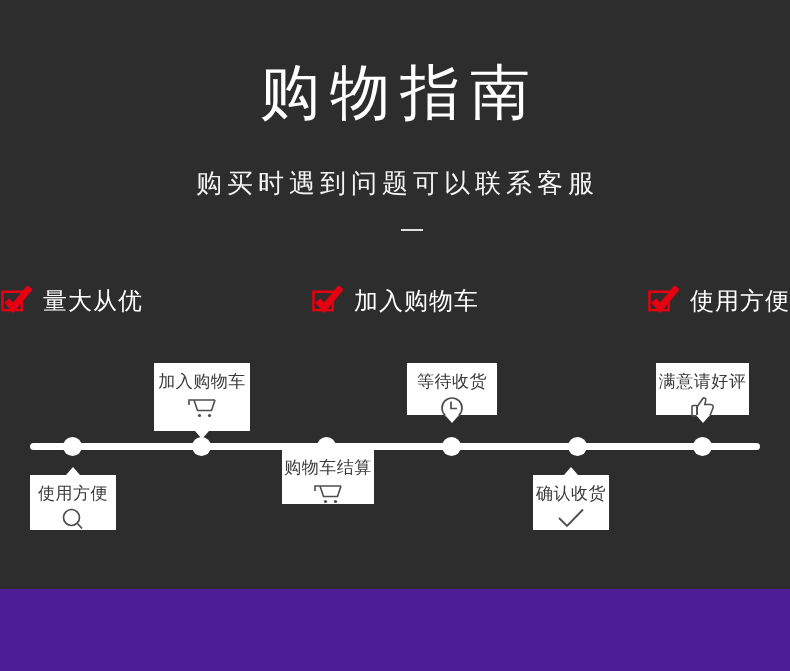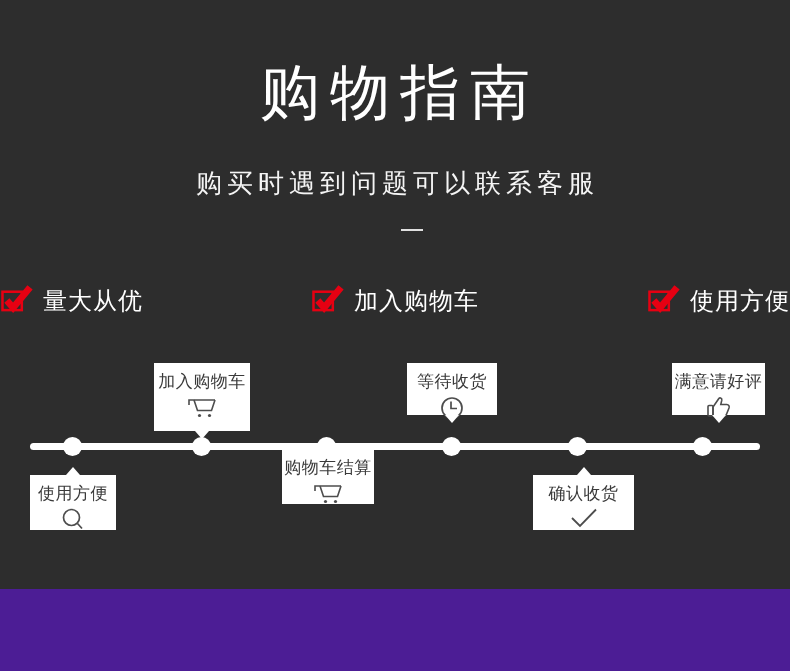--- a/index.html
+++ b/index.html
@@ -125,30 +125,30 @@
     <div class="step above" style="left:407px;top:363px;width:90px;height:52px;">
       <div class="slabel">等待收货</div>
       <span>
         <svg width="26" height="26" viewBox="0 0 26 26" fill="none">
           <circle cx="13" cy="13" r="10" stroke="#4d4d4d" stroke-width="1.7"></circle>
           <path d="M12 6.5 L12 13.5 L18 13.5" stroke="#4d4d4d" stroke-width="1.7"></path>
         </svg>
       </span>
     </div>
 
-    <div class="step below" style="left:533px;top:475px;width:101px;height:55px;">
+    <div class="step below" style="left:533px;top:475px;width:76px;height:55px;">
       <div class="slabel">确认收货</div>
       <span>
         <svg width="34" height="22" viewBox="0 0 34 22" fill="none">
           <path d="M5 11 L13 19 L29 2.5" stroke="#4d4d4d" stroke-width="1.8"></path>
         </svg>
       </span>
     </div>
 
-    <div class="step above" style="left:656px;top:363px;width:93px;height:52px;margin-left:16px;">
+    <div class="step above" style="left:656px;top:363px;width:93px;height:52px;">
       <div class="slabel">满意请好评</div>
       <span>
         <svg width="26" height="24" viewBox="0 0 26 24" fill="none">
           <rect x="2" y="10.5" width="5" height="10.5" rx="1" stroke="#4d4d4d" stroke-width="1.6"></rect>
           <path d="M7 20 L7 12 L12.5 4 C13.3 2.2 16.2 2.8 15.8 5.2 L14.8 9.5 L20.8 9.5 C22.8 9.5 23.6 11.3 23 13 L20.4 19.5 C20 20.6 19.2 21 18 21 L7 21" stroke="#4d4d4d" stroke-width="1.6"></path>
         </svg>
       </span>
     </div>
   </div>
 </div>

